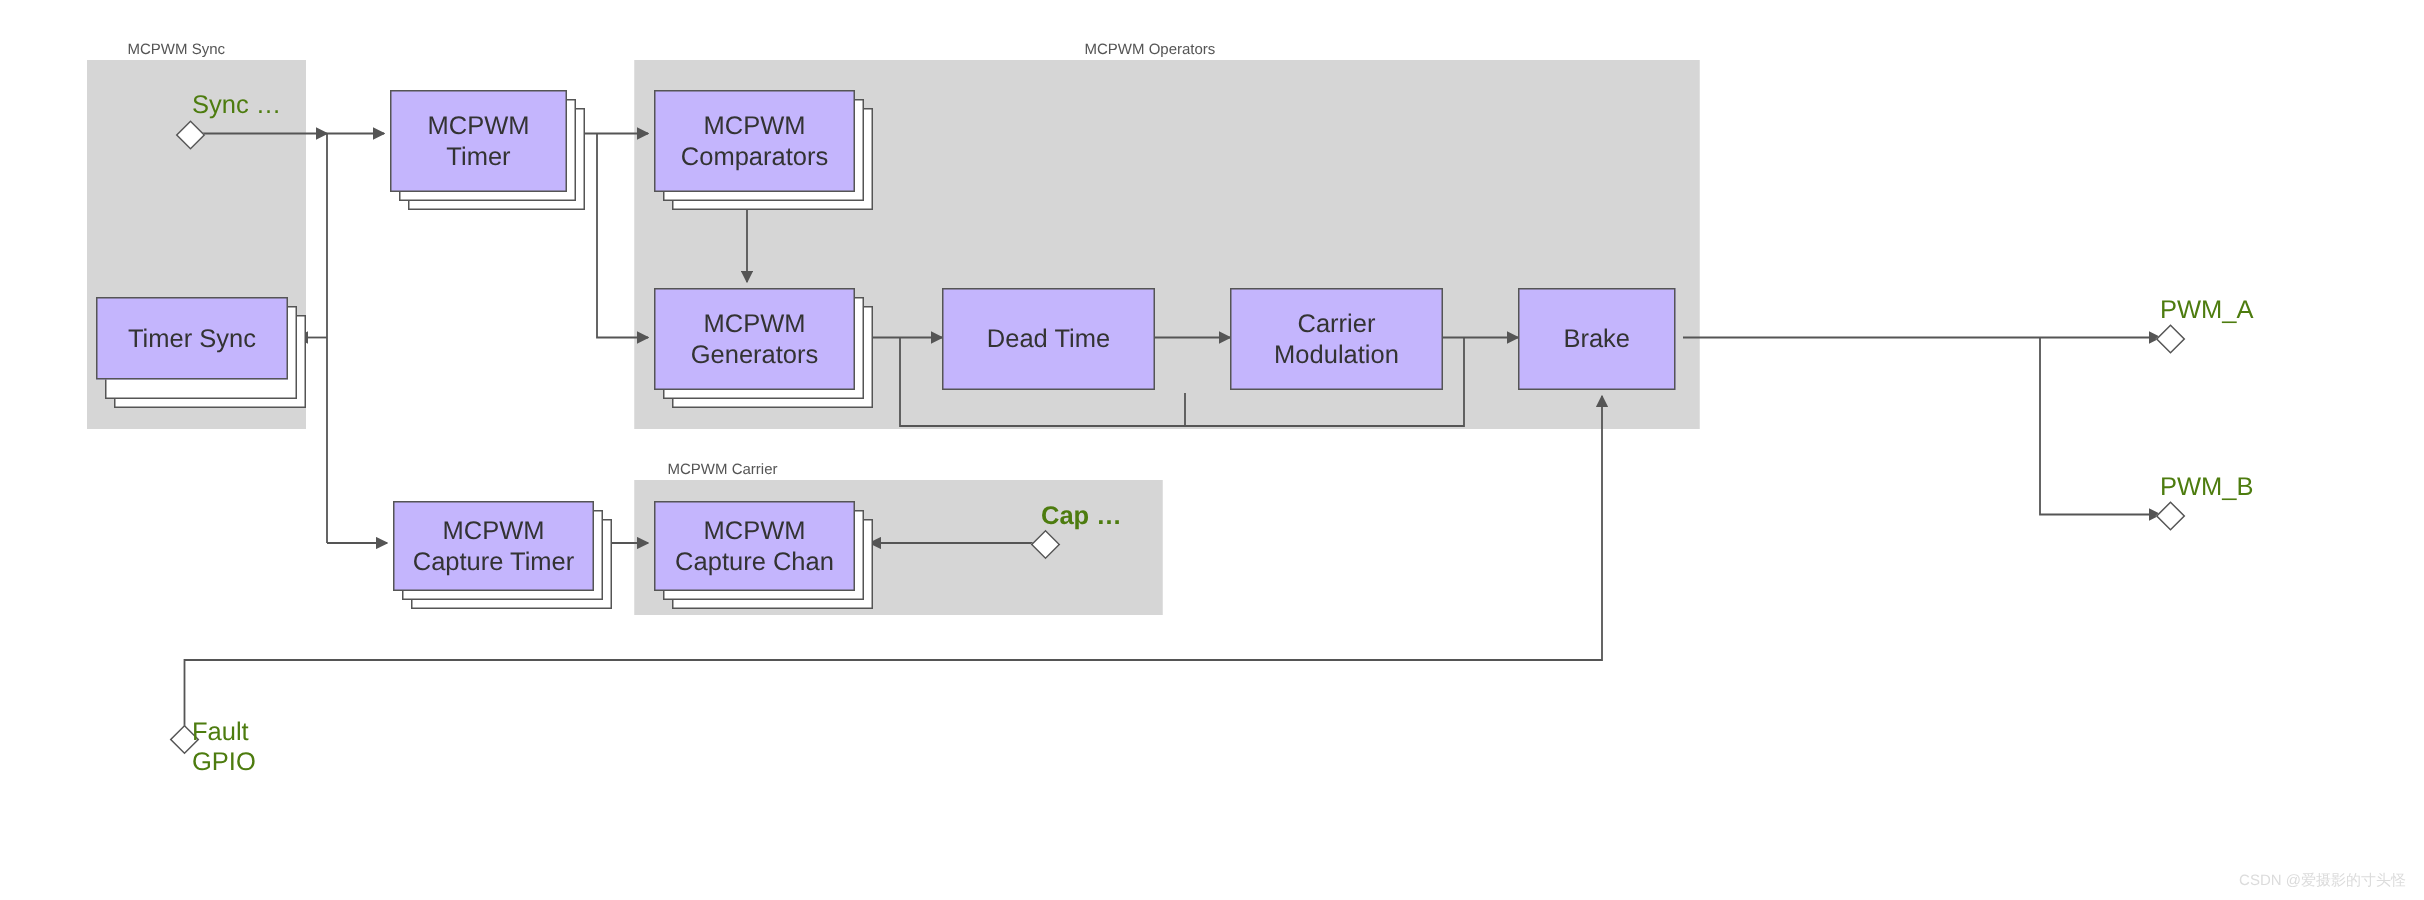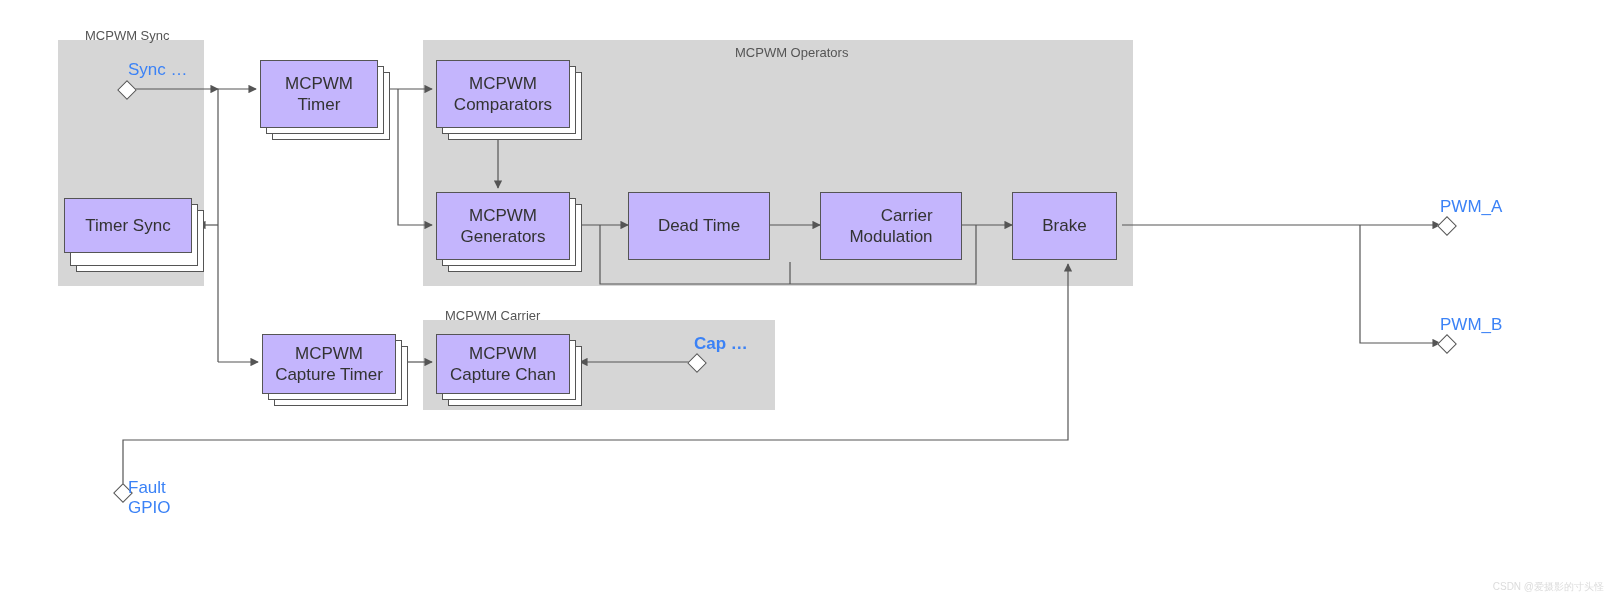--- a/index.html
+++ b/index.html
@@ -14,21 +14,21 @@
     position: relative;
     overflow: hidden;
   }
   .region {
     position: absolute;
     background: #d6d6d6;
     border: 1px solid #d6d6d6;
   }
   .region-label {
     position: absolute;
-    font-size: 13px;
+    font-size: 10px;
     color: #555555;
   }
   .stack-back {
     position: absolute;
     background: #ffffff;
     border: 1px solid #555555;
     box-sizing: border-box;
   }
   .block {
     position: absolute;
@@ -37,21 +37,21 @@
     box-sizing: border-box;
     display: flex;
     align-items: center;
     justify-content: center;
     text-align: center;
     line-height: 1.25;
     padding: 4px 6px;
   }
   .label {
     position: absolute;
-    color: #3b82f6;
+    color: #4d7c0f;
     white-space: nowrap;
   }
   .watermark {
     position: absolute;
     bottom: 6px;
     right: 12px;
     font-size: 10px;
     color: #dcdcdc;
   }
   svg.conn {
@@ -71,21 +71,21 @@
     transform: rotate(45deg);
   }
 </style>
 </head>
 <body>
 
 <div class="region" style="left:58px; top:40px; width:144px; height:244px;"></div>
 <div class="region-label" style="left:85px; top:28px;">MCPWM Sync</div>
 
 <div class="region" style="left:423px; top:40px; width:708px; height:244px;"></div>
-<div class="region-label" style="left:723px; top:45px;margin-left:12px;">MCPWM Operators</div>
+<div class="region-label" style="left:723px; top:28px;">MCPWM Operators</div>
 
 <div class="region" style="left:423px; top:320px; width:350px; height:88px;"></div>
 <div class="region-label" style="left:445px; top:308px;">MCPWM Carrier</div>
 
 <svg class="conn">
   <defs>
     <marker id="arrow" viewBox="0 0 10 10" refX="9" refY="5" markerWidth="7" markerHeight="7" orient="auto-start-reverse">
       <path d="M 0 0 L 10 5 L 0 10 z" fill="#555555"></path>
     </marker>
   </defs>
@@ -151,21 +151,21 @@
 <div class="stack-back" style="left:442px; top:198px; width:134px; height:68px;"></div>
 <div class="block" style="left:436px; top:192px; width:134px; height:68px; white-space:pre-line;">
   <span>MCPWM
 Generators</span>
 </div>
 
 <div class="block" style="left:628px; top:192px; width:142px; height:68px;">
   <span>Dead Time</span>
 </div>
 
-<div class="block" style="left:820px; top:192px; width:142px; height:68px; white-space:pre-line;text-align:right;">
+<div class="block" style="left:820px; top:192px; width:142px; height:68px; white-space:pre-line;">
   <span>Carrier
 Modulation</span>
 </div>
 
 <div class="block" style="left:1012px; top:192px; width:105px; height:68px;">
   <span>Brake</span>
 </div>
 
 <div class="stack-back" style="left:274px; top:346px; width:134px; height:60px;"></div>
 <div class="stack-back" style="left:268px; top:340px; width:134px; height:60px;"></div>

